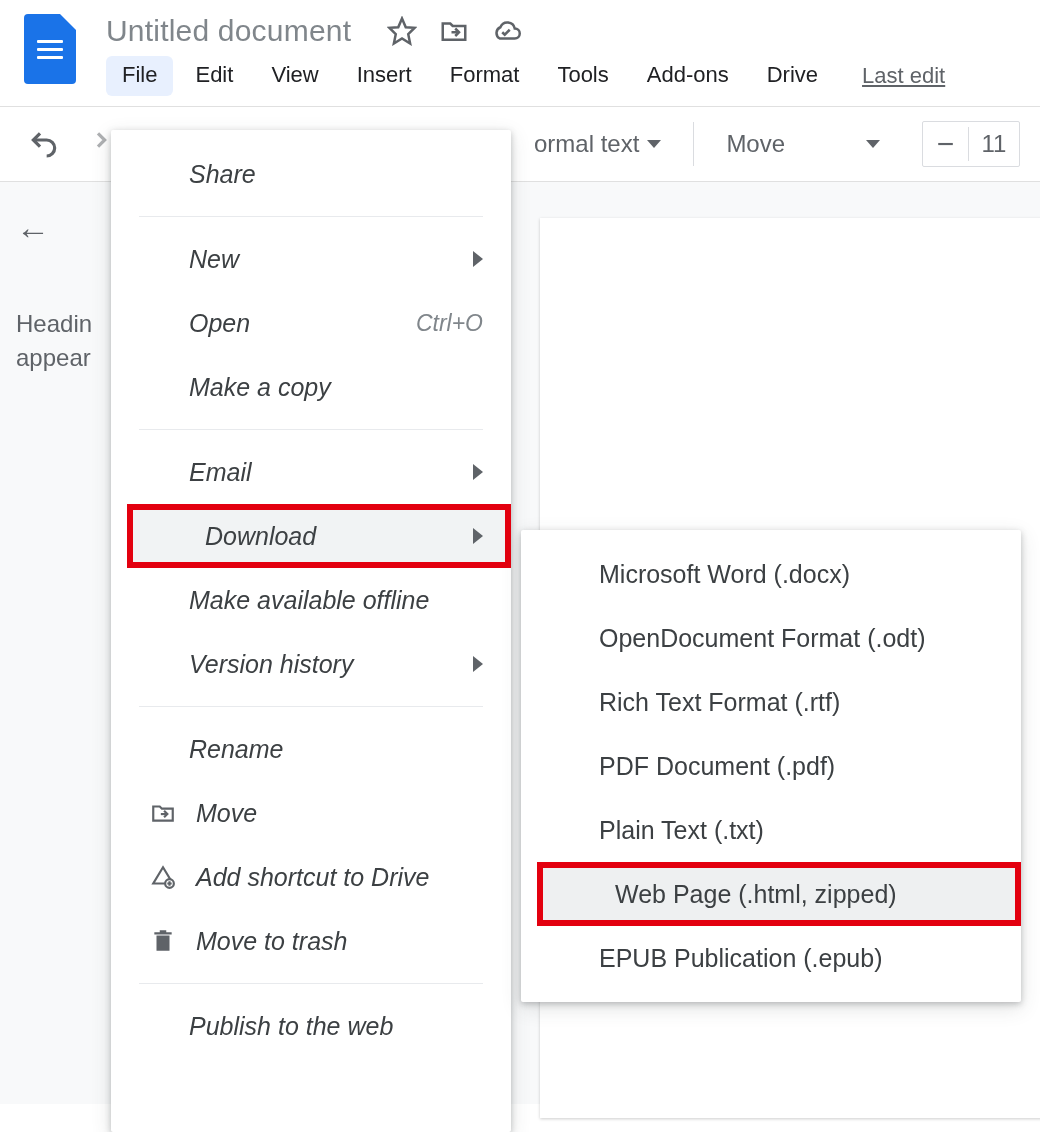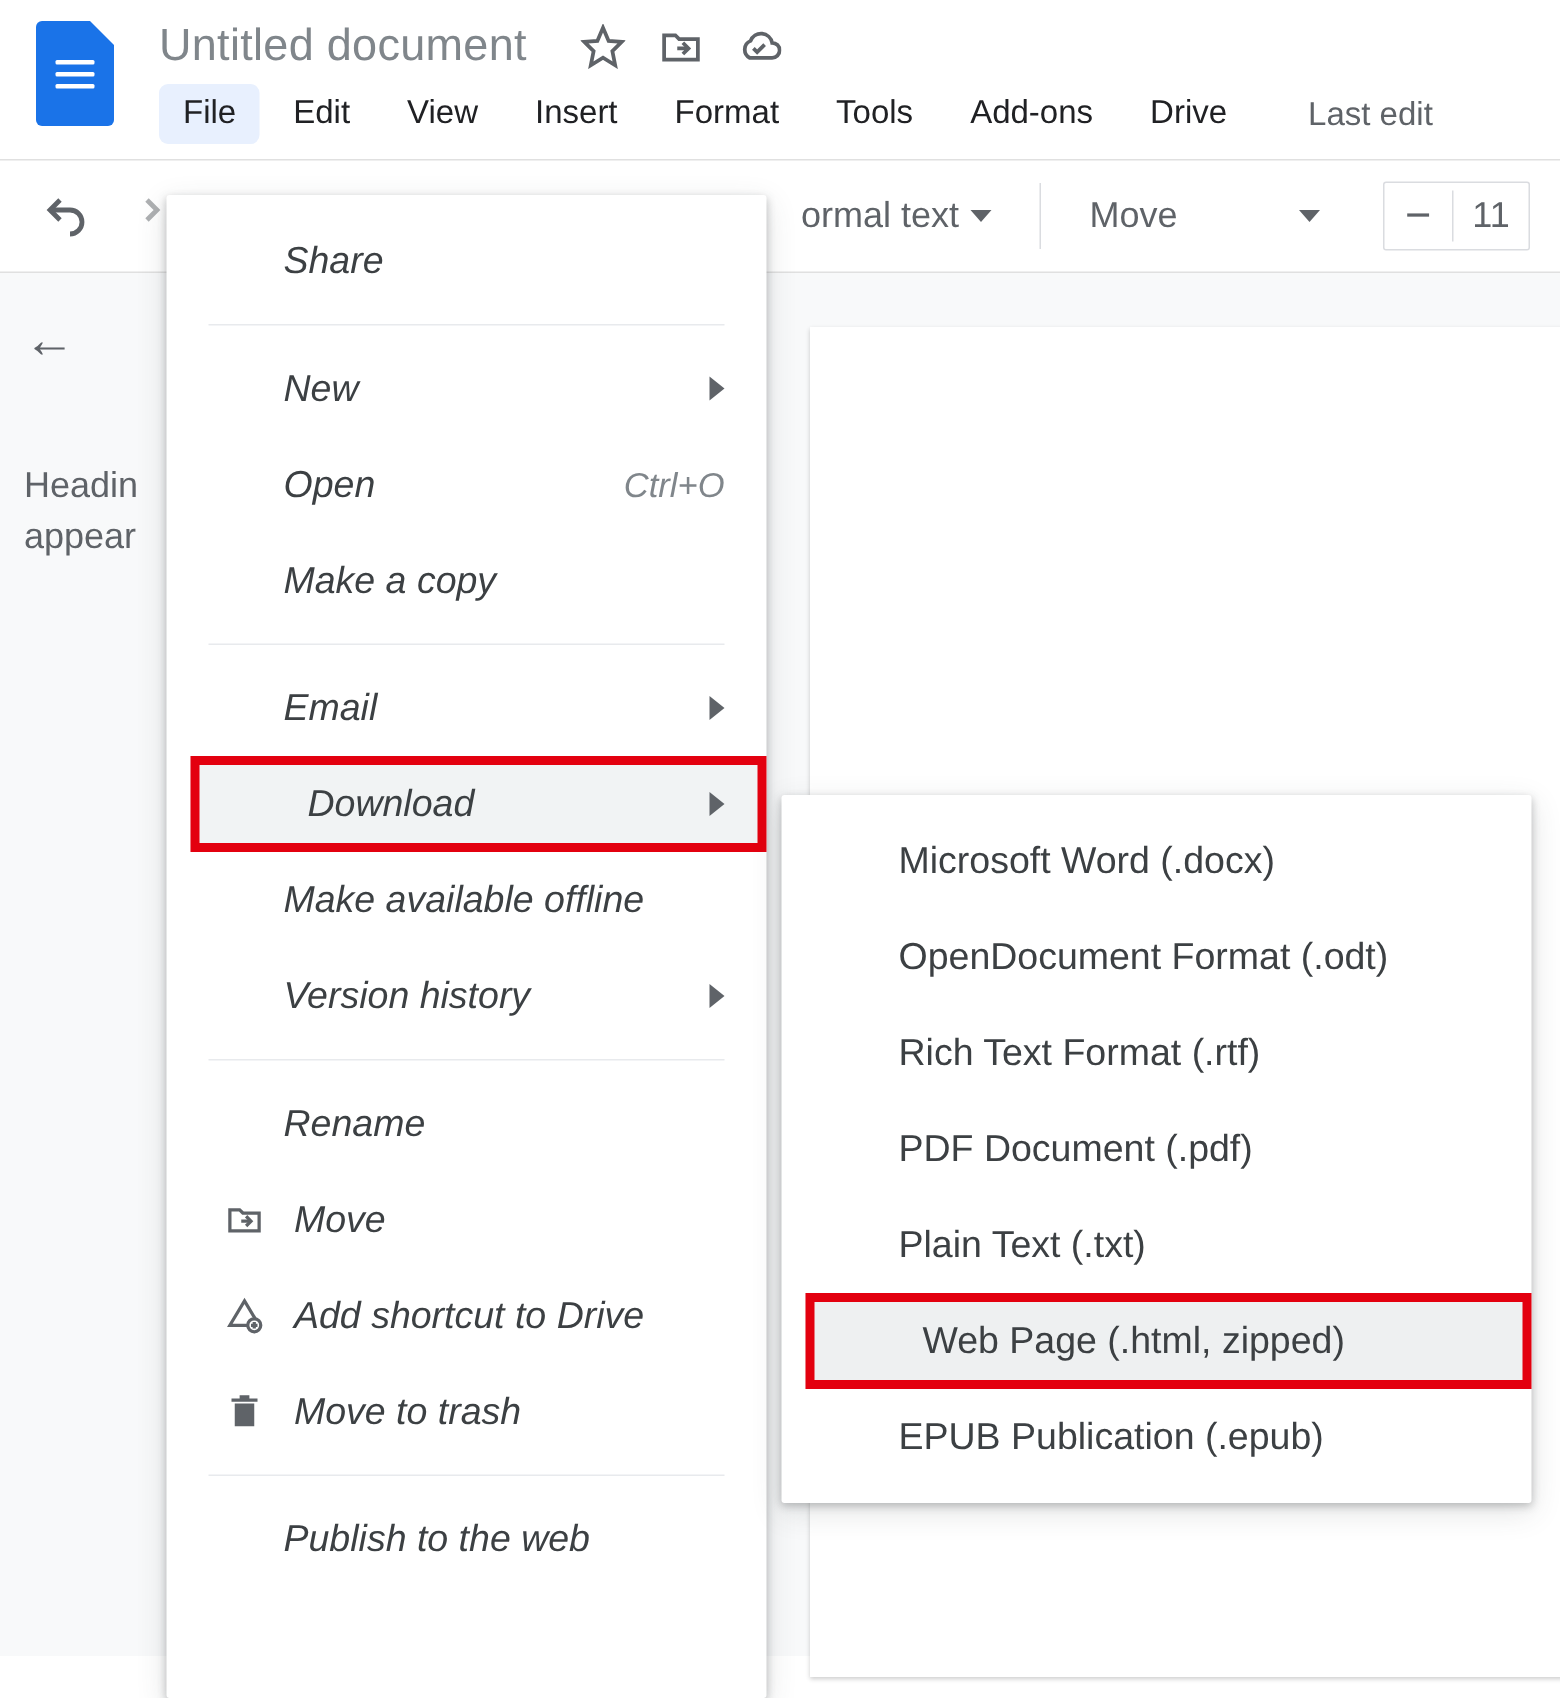--- a/index.html
+++ b/index.html
@@ -13,21 +13,21 @@
   .logo-lines div { height:3px; background:#fff; border-radius:1px; }
   .title-block { flex: 1; }
   .title-row { display:flex; align-items:center; gap: 36px; margin-bottom: 4px; }
   .doc-title { font-size: 30px; color: #80868b; letter-spacing: 0.2px; }
   .title-icons { display:flex; gap: 22px; color:#5f6368; }
   .title-icons svg { width: 30px; height: 30px; }
 
   .menubar { display:flex; align-items:center; gap: 6px; font-size: 22px; color:#202124; padding-top: 4px; }
   .menubar .mitem { padding: 6px 16px 8px 16px; border-radius: 6px; cursor:pointer; }
   .menubar .mitem.active { background: #e8f0fe; }
-  .last-edit { color:#5f6368; margin-left: 32px; white-space: nowrap; }
+  .last-edit { color:#5f6368; text-decoration: underline; margin-left: 22px; white-space: nowrap; }
 
   
   .toolbar { border-top: 1px solid #e0e0e0; border-bottom: 1px solid #e0e0e0; margin-top: 10px; height: 76px; display:flex; align-items:center; padding: 0 20px 0 28px; font-size: 24px; color:#5f6368; gap: 18px; background:#fff; }
   .tool-sep { width:1px; height:44px; background:#dadce0; margin: 0 6px; }
   .tool-btn { padding: 6px 8px; display:flex; align-items:center; gap:8px; }
   .dropdown-caret { width:0;height:0;border-left:7px solid transparent;border-right:7px solid transparent;border-top:8px solid #5f6368; }
   .zoom-box { border:1px solid #dadce0; border-radius:2px; display:flex; align-items:center; height:46px; margin-left:auto; }
   .zoom-box .minus { width:46px; text-align:center; font-size:30px; border-right:1px solid #dadce0; }
   .zoom-box .val { width:50px; text-align:center; font-size:24px; }
 

